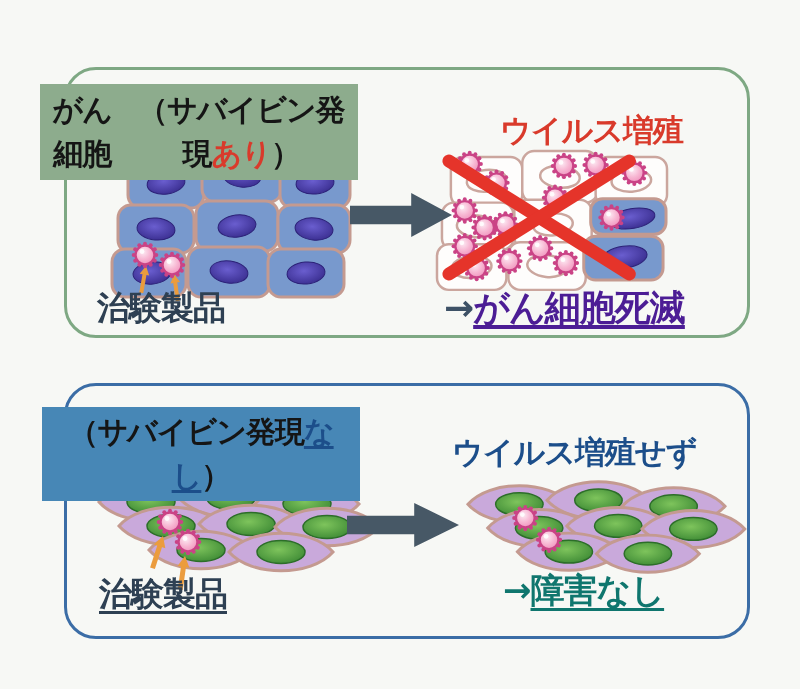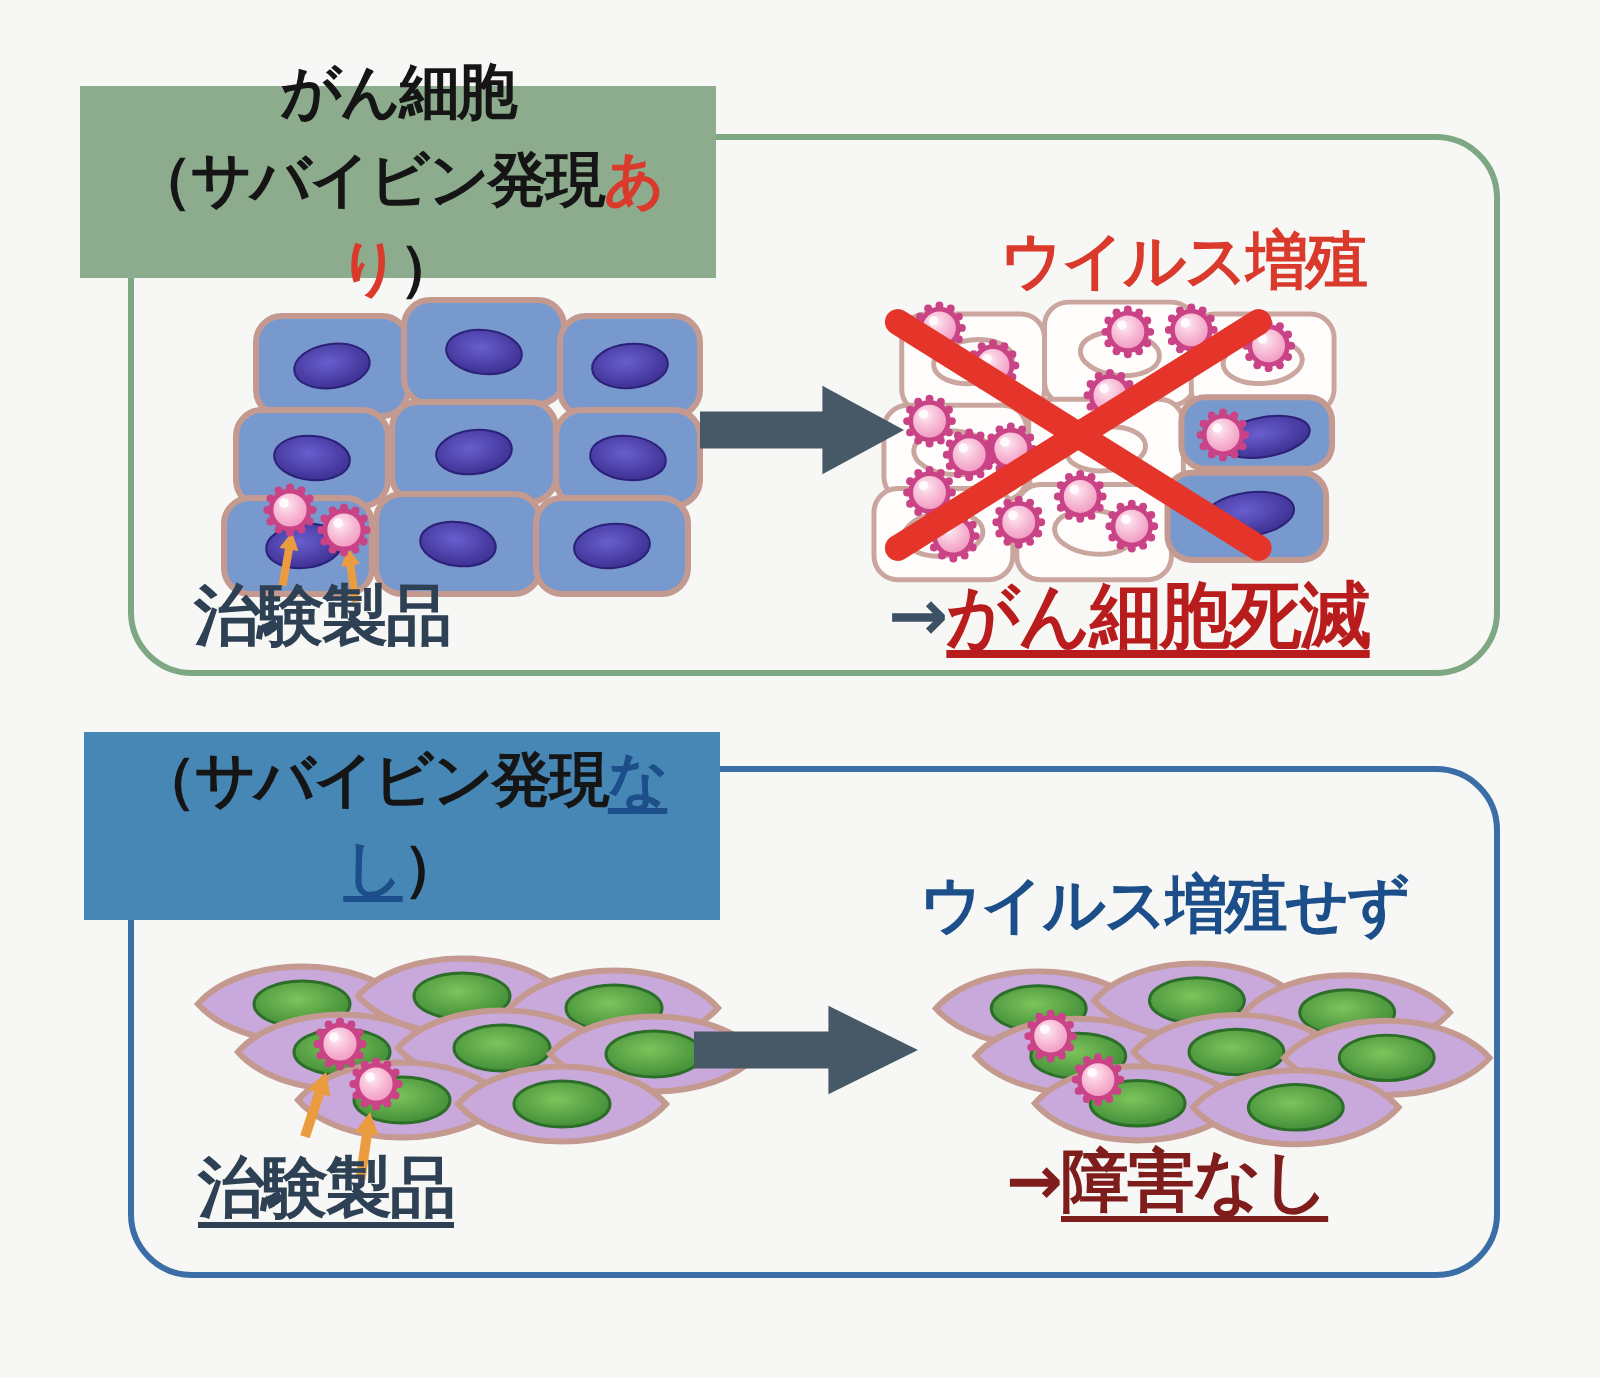--- a/index.html
+++ b/index.html
@@ -10,39 +10,39 @@
     position:relative;overflow:hidden;
   }
   
   .panel{
     position:absolute;border-radius:32px;background:transparent;
   }
   .panel-top{left:64px;top:67px;width:680px;height:265px;border:3.5px solid #7ea883;}
   .panel-bottom{left:64px;top:383px;width:680px;height:250px;border:3.5px solid #3b6da6;}
   
   .hdr{
-    position:absolute;display:flex;flex-direction:column;justify-content:center;align-items:center;
+    position:absolute;display:flex;justify-content:center;align-items:center;
     font-weight:bold;font-size:30px;line-height:44px;color:#151515;z-index:5;
-    letter-spacing:-1px;text-align:center;
+    letter-spacing:-1px;text-align:center;margin-top:41px;
   }
   .hdr-top{left:40px;top:43px;width:318px;height:96px;background:#8dac8d;}
   .hdr-bottom{left:42px;top:366px;width:318px;height:94px;background:#4787b6;}
   .hl-red{color:#d93a2b;}
   .hl-navy{color:#1c4e8a;text-decoration:underline;text-decoration-thickness:3px;text-underline-offset:4px;}
   
   .lbl{position:absolute;font-weight:bold;letter-spacing:-1px;white-space:nowrap;}
   .lbl-product-top{left:97px;top:286px;font-size:33px;color:#2e4053;}
   .lbl-product-bottom{left:99px;top:572px;font-size:33px;color:#2e4053;
     text-decoration:underline;text-decoration-thickness:3px;text-underline-offset:6px;}
   .lbl-virus-growth{left:448px;top:110px;width:235px;text-align:right;font-size:31px;color:#d93a2b;}
-  .lbl-virus-none{left:452px;top:432px;width:260px;text-align:center;font-size:31px;color:#1c4e8a;}
+  .lbl-virus-none{left:452px;top:432px;width:260px;font-size:31px;color:#1c4e8a;}
   .lbl-result-top{left:444px;top:284px;font-size:36px;}
   .lbl-result-top .arr{color:#3d5166;}
-  .lbl-result-top .txt{color:#b91c1c;text-decoration:underline;text-decoration-thickness:3.5px;text-underline-offset:5px;margin-top:40px;}
-  .lbl-result-bottom{left:503px;top:568px;font-size:34px;color:#7f1d1d;}
+  .lbl-result-top .txt{color:#4c1d95;text-decoration:underline;text-decoration-thickness:3.5px;text-underline-offset:5px;margin-top:40px;}
+  .lbl-result-bottom{left:503px;top:568px;font-size:34px;color:#0f766e;}
   .lbl-result-bottom .txt{text-decoration:underline;text-decoration-thickness:3px;text-underline-offset:6px;}
   
   .flow-arrow{
     position:absolute;background:#475866;
     clip-path:polygon(0% 30%, 60% 30%, 60% 2%, 100% 50%, 60% 98%, 60% 70%, 0% 70%);
   }
   .flow-arrow-top{left:350px;top:192px;width:102px;height:46px;}
   .flow-arrow-bottom{left:347px;top:502px;width:112px;height:46px;}
   svg{position:absolute;overflow:visible;}
 </style>

